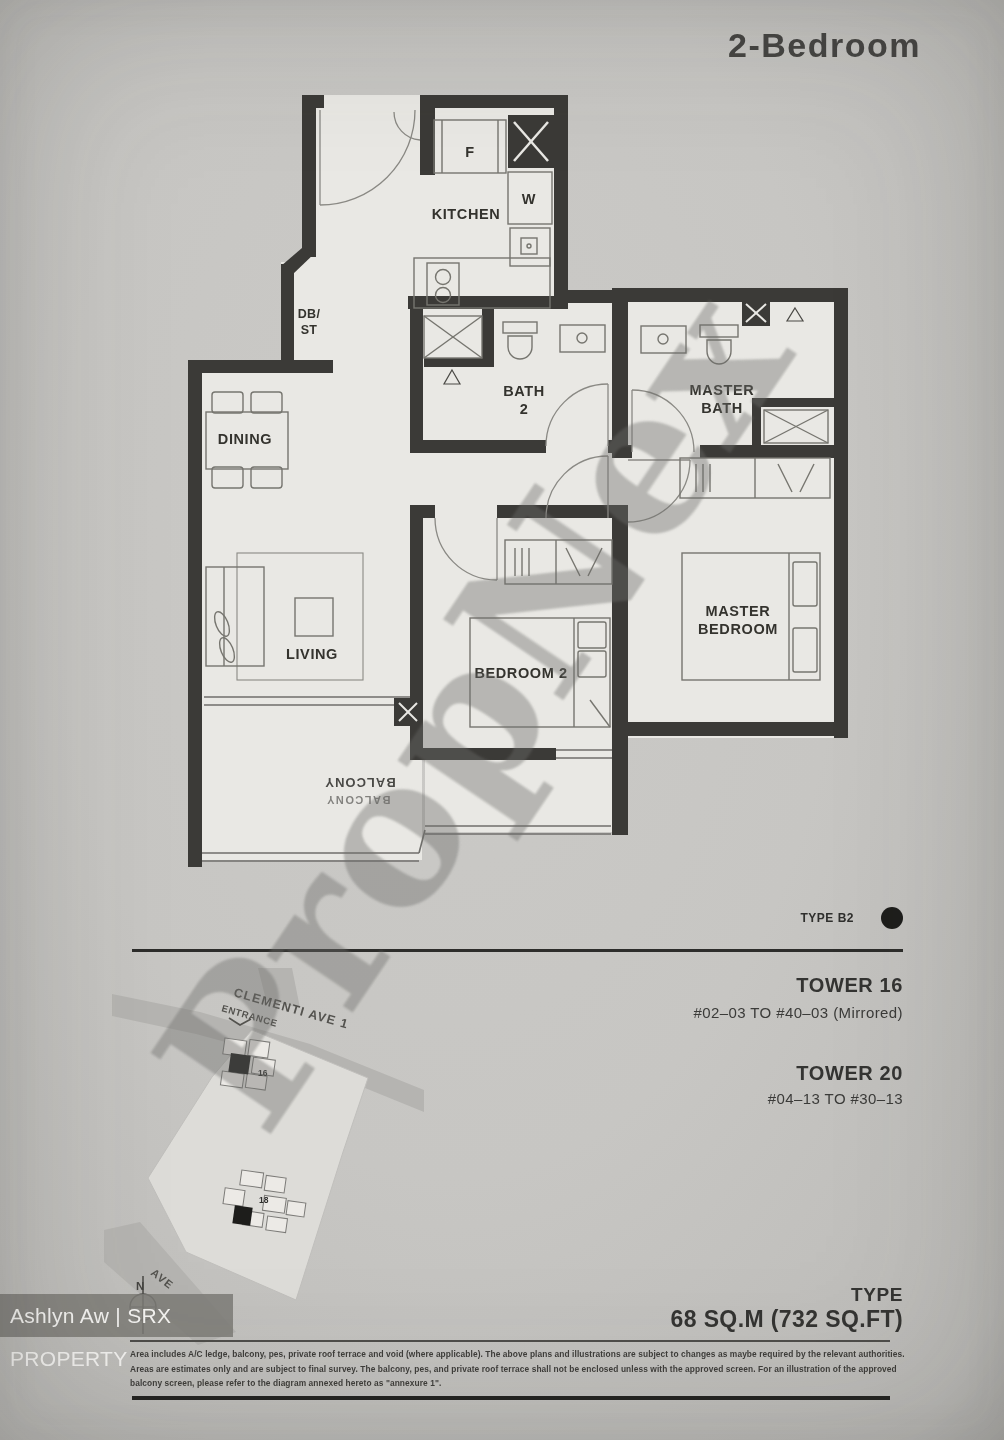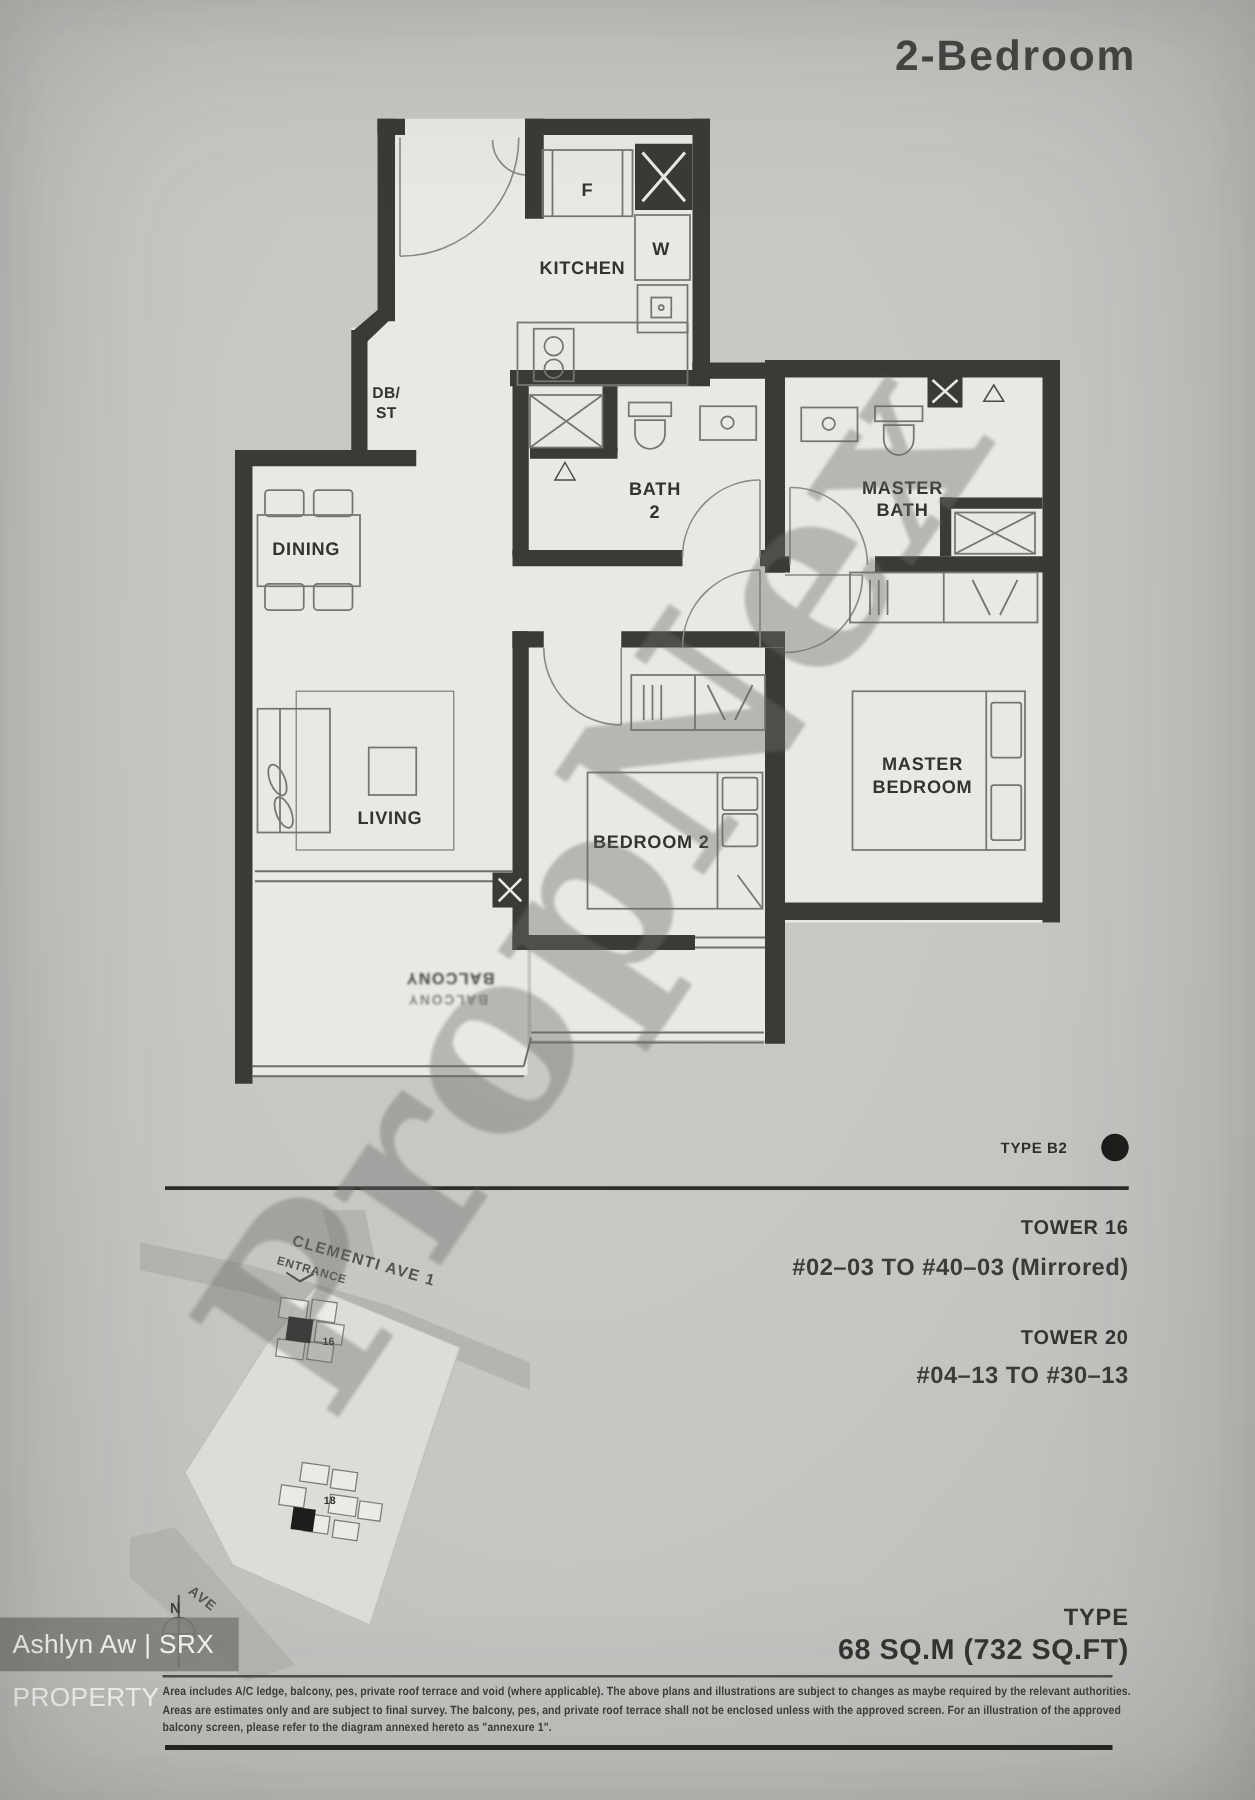--- a/index.html
+++ b/index.html
@@ -3,42 +3,42 @@
 <meta charset="utf-8">
 <style>
   html,body{margin:0;padding:0;background:#8f8e8b;}
   .page{
     position:relative;width:1004px;height:1440px;overflow:hidden;
     background:radial-gradient(ellipse at 45% 38%, #cbcac7 0%, #c7c6c3 50%, #bcbbb8 92%, #b2b1ae 100%);
     font-family:"Liberation Sans",sans-serif;
   }
   .page::after{content:"";position:absolute;inset:0;z-index:9;pointer-events:none;
     box-shadow:inset 0 0 170px rgba(55,55,52,.22), inset 0 0 45px rgba(55,55,52,.07);}
-  .title{position:absolute;top:26px;right:95px;font-size:34px;font-weight:600;
+  .title{position:absolute;top:26px;right:83px;font-size:34px;font-weight:600;
     color:#454442;letter-spacing:1.5px;z-index:3;}
   .plan-svg{position:absolute;left:0;top:0;z-index:2;}
   .watermark{position:absolute;left:10px;top:610px;width:900px;height:240px;z-index:5;
     transform:rotate(-56deg);line-height:240px;text-align:center;
     font-family:"DejaVu Serif",serif;font-weight:bold;font-size:198px;
     color:rgba(108,107,104,0.40);filter:blur(1.2px);pointer-events:none;}
   .type-row{position:absolute;top:907px;right:101px;z-index:3;display:flex;align-items:center;}
   .type-label{font-size:12px;font-weight:bold;color:#2f2f2d;letter-spacing:.5px;margin-right:27px;}
   .type-dot{width:22px;height:22px;border-radius:50%;background:#1d1d1b;}
   .divider-1{position:absolute;left:132px;top:949px;width:771px;height:3px;background:#2d2d2b;z-index:3;}
-  .tower-name{position:absolute;right:101px;font-size:16px;font-weight:bold;color:#343432;letter-spacing:.6px;z-index:3;}
-  .tower-units{position:absolute;right:101px;font-size:19px;font-weight:700;color:#3b3b39;letter-spacing:.4px;z-index:3;}
+  .tower-name{position:absolute;right:101px;font-size:20px;font-weight:bold;color:#343432;letter-spacing:.6px;z-index:3;}
+  .tower-units{position:absolute;right:101px;font-size:15px;font-weight:400;color:#3b3b39;letter-spacing:.4px;z-index:3;}
   .t16{top:974px;} .u16{top:1004px;} .t18{top:1062px;} .u18{top:1090px;}
   .area-label{position:absolute;right:101px;top:1284px;font-size:19px;font-weight:bold;color:#343432;letter-spacing:.6px;z-index:3;}
   .area-value{position:absolute;right:101px;top:1306px;font-size:23px;font-weight:bold;color:#343432;letter-spacing:.4px;z-index:3;}
   .divider-2{position:absolute;left:130px;top:1340px;width:760px;height:2px;background:#4e4d4a;z-index:3;}
   .disclaimer{position:absolute;left:130px;top:1347px;width:766px;z-index:3;color:#3e3d3a;}
   .disc-line{white-space:nowrap;transform:scaleX(.88);transform-origin:0 50%;
     font-size:9.5px;font-weight:bold;line-height:14.5px;letter-spacing:.1px;}
   .divider-3{position:absolute;left:132px;top:1396px;width:758px;height:4px;background:#232321;z-index:3;}
-  .agent-bar{position:absolute;left:0;top:1294px;width:191px;height:43px;z-index:6;
+  .agent-bar{position:absolute;left:0;top:1294px;width:233px;height:43px;z-index:6;
     background:rgba(124,123,119,.85);color:#f5f4f2;font-size:21px;line-height:43px;
     padding-left:10px;box-sizing:border-box;letter-spacing:.3px;}
   text{font-family:"Liberation Sans",sans-serif;}
   .room-lbl{font-weight:bold;font-size:14.5px;fill:#34332e;letter-spacing:.6px;}
   .small-lbl{font-weight:bold;font-size:12.5px;fill:#34332e;letter-spacing:.3px;}
   .map-lbl{font-weight:bold;fill:#53524e;}
 </style>
 </head>
 <body>
 

